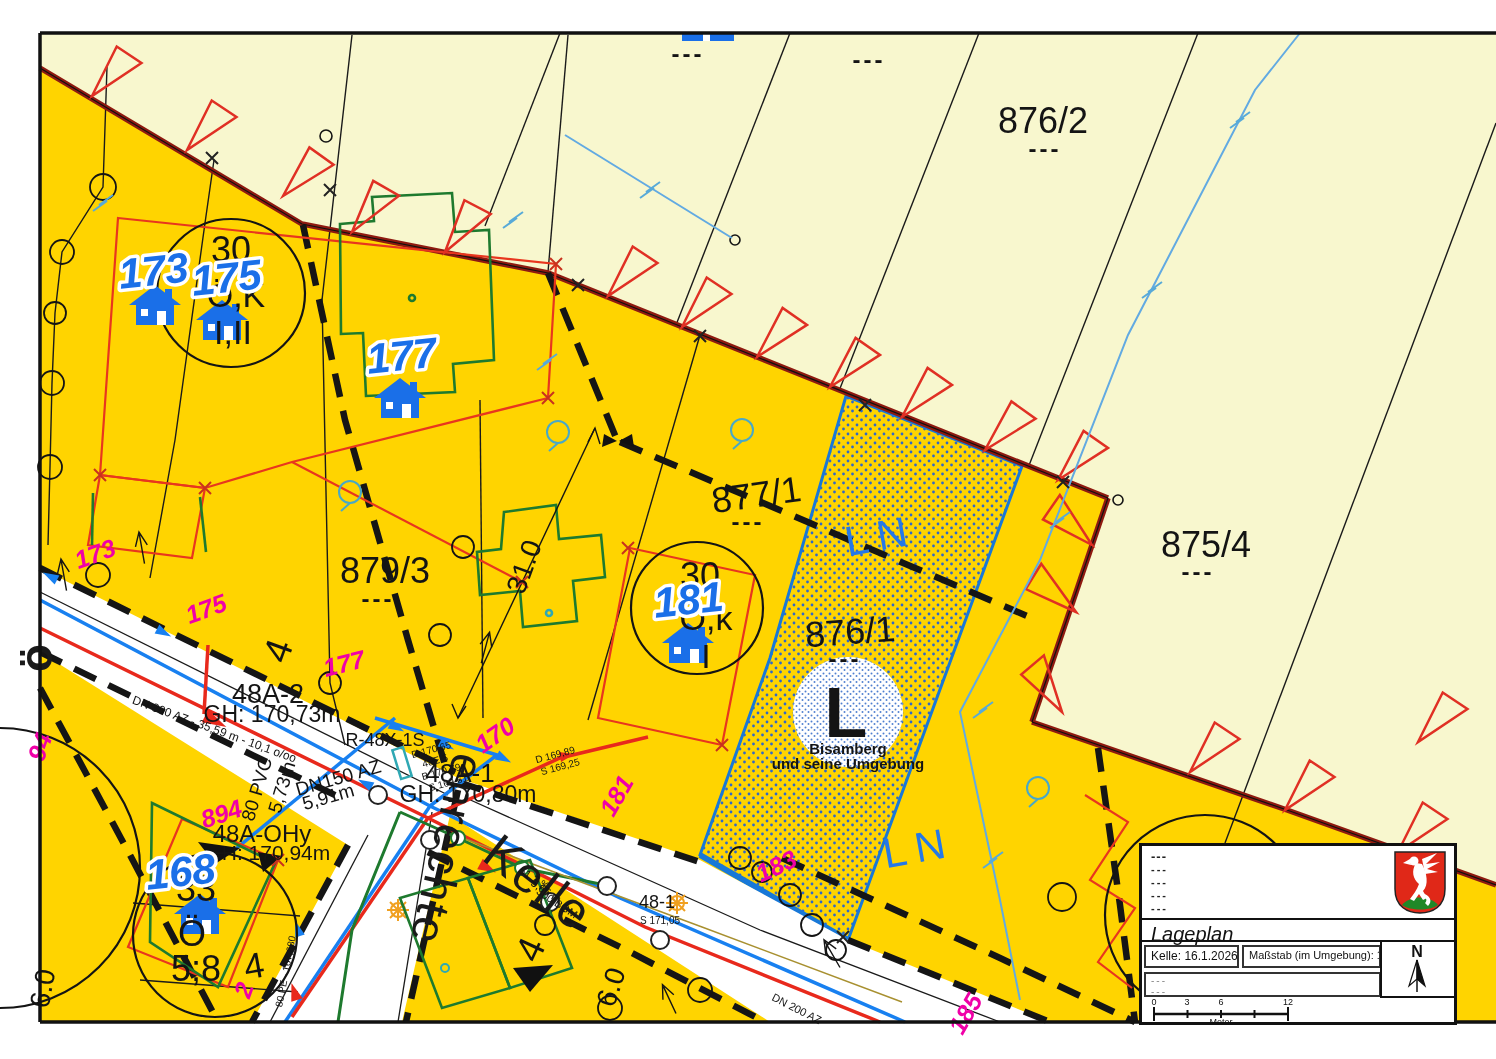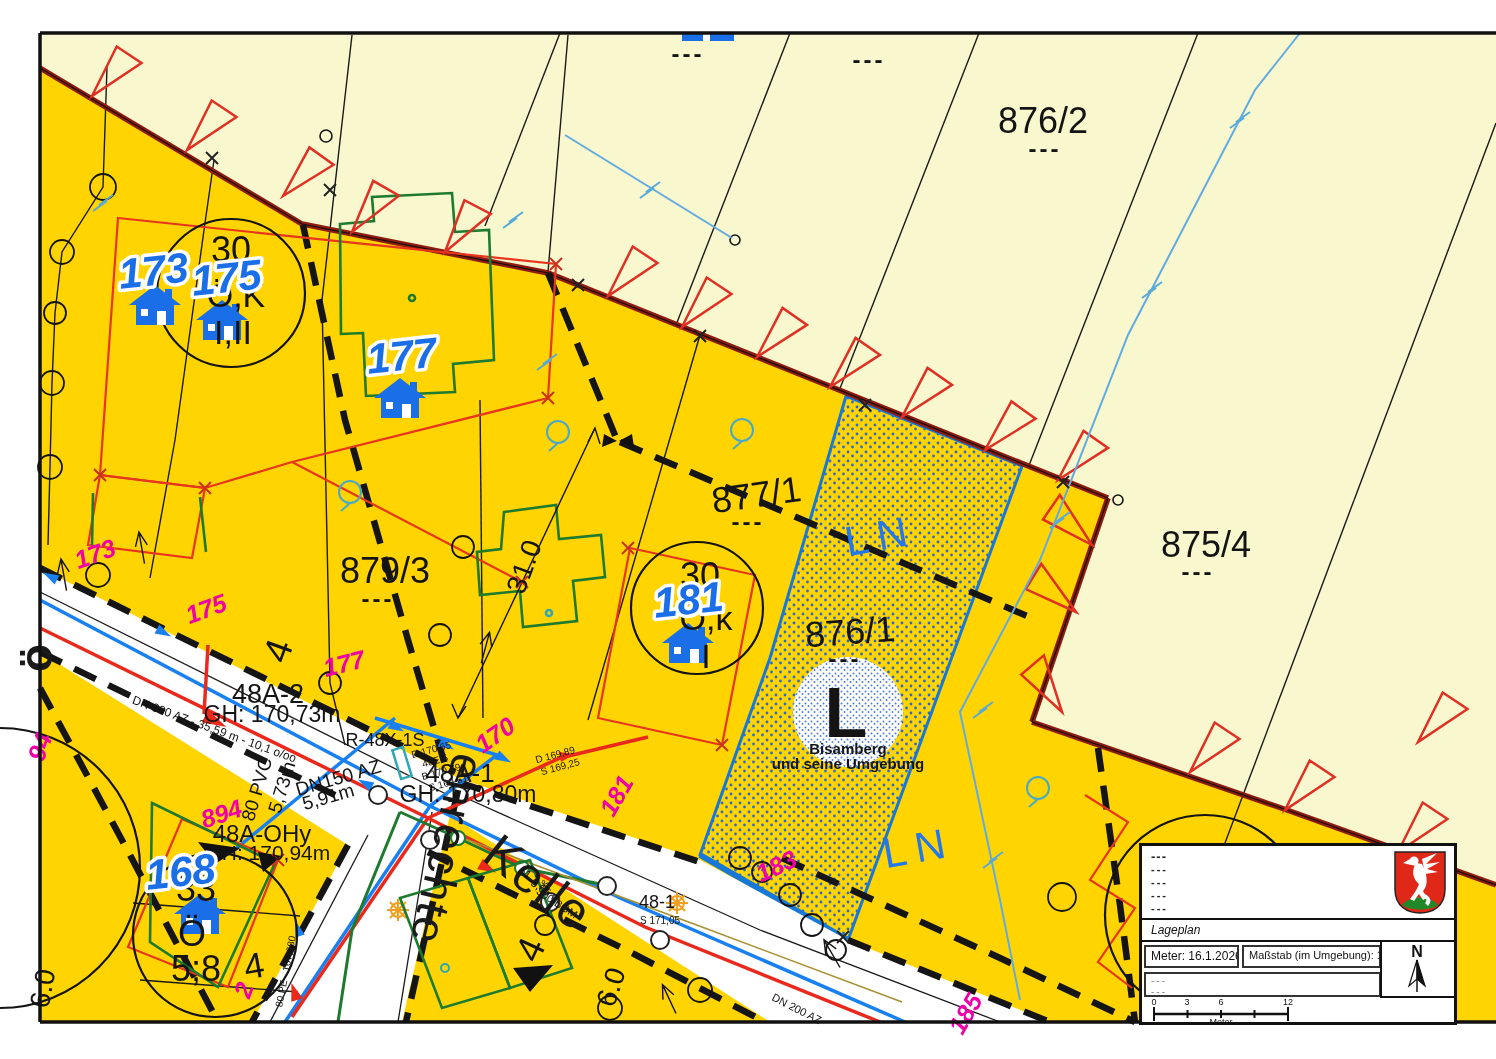--- a/index.html
+++ b/index.html
@@ -23,21 +23,21 @@
   .Lsub{fill:#141414;font-weight:bold;}
   
   #legend{position:absolute;left:1139px;top:843px;width:318px;height:182px;background:#fff;
           border:3px solid #111;box-sizing:border-box;z-index:5;}
   #legend *{box-sizing:border-box;}
   .lg-notes{position:absolute;left:9px;top:4px;font-size:11px;line-height:13px;
             letter-spacing:2px;color:#222;font-weight:bold;}
   .lg-notes .n0{font-size:13px;letter-spacing:1px;}
   .lg-arms{position:absolute;right:6px;top:3px;}
   .lg-title{position:absolute;left:0;right:0;top:72px;height:24px;border-top:2px solid #111;
-            border-bottom:2px solid #111;font-style:italic;font-size:12px;padding:3px 9px;color:#111;}
+            border-bottom:2px solid #111;font-style:italic;font-size:20px;padding:3px 9px;color:#111;}
   .lg-cell{position:absolute;border:2px solid #333;font-size:12px;color:#111;padding:2px 5px;
            white-space:nowrap;overflow:hidden;}
   .lg-datum{left:2px;top:99px;width:95px;height:23px;}
   .lg-mass{left:100px;top:99px;width:139px;height:23px;font-size:11px;}
   .lg-notes2{left:2px;top:126px;width:237px;height:25px;font-size:10px;line-height:11px;
              color:#888;letter-spacing:2px;border:2px solid #333;position:absolute;padding:1px 5px;}
   .lg-north{position:absolute;right:0;top:96px;width:74px;height:56px;border-left:2px solid #111;
             border-bottom:2px solid #111;}
   .lg-bar{position:absolute;left:6px;top:152px;}
 </style>
@@ -452,21 +452,21 @@
     <g fill="#ffffff">
       <path d="M30,10 L45,4 L34,15 L48,13 L35,20 L46,23 L33,25 Z"></path>
       <circle cx="22" cy="12" r="4.5"></circle>
       <path d="M18,10 L11,14 L19,16 Z"></path>
       <path d="M24,14 C19,22 21,30 27,35 C25,41 21,46 18,50 L22,52 L27,45 L31,51 L35,49 L31,42 C37,36 35,24 30,15 Z"></path>
       <path d="M30,44 C38,46 41,52 36,57 L33,54 C36,51 34,48 29,47 Z"></path>
     </g>
   </svg>
   <div class="lg-title">Lageplan</div>
   <div class="lg-cell lg-datum">
-    <span>Meter:</span>
+    <span>Kelle:</span>
     <span>16.1.2026</span>
   </div>
   <div class="lg-cell lg-mass">
     <span>Maßstab (im Umgebung):</span>
     <span>1:500</span>
   </div>
   <div class="lg-notes2">
     <div>---</div>
     <div>---</div>
   </div>

